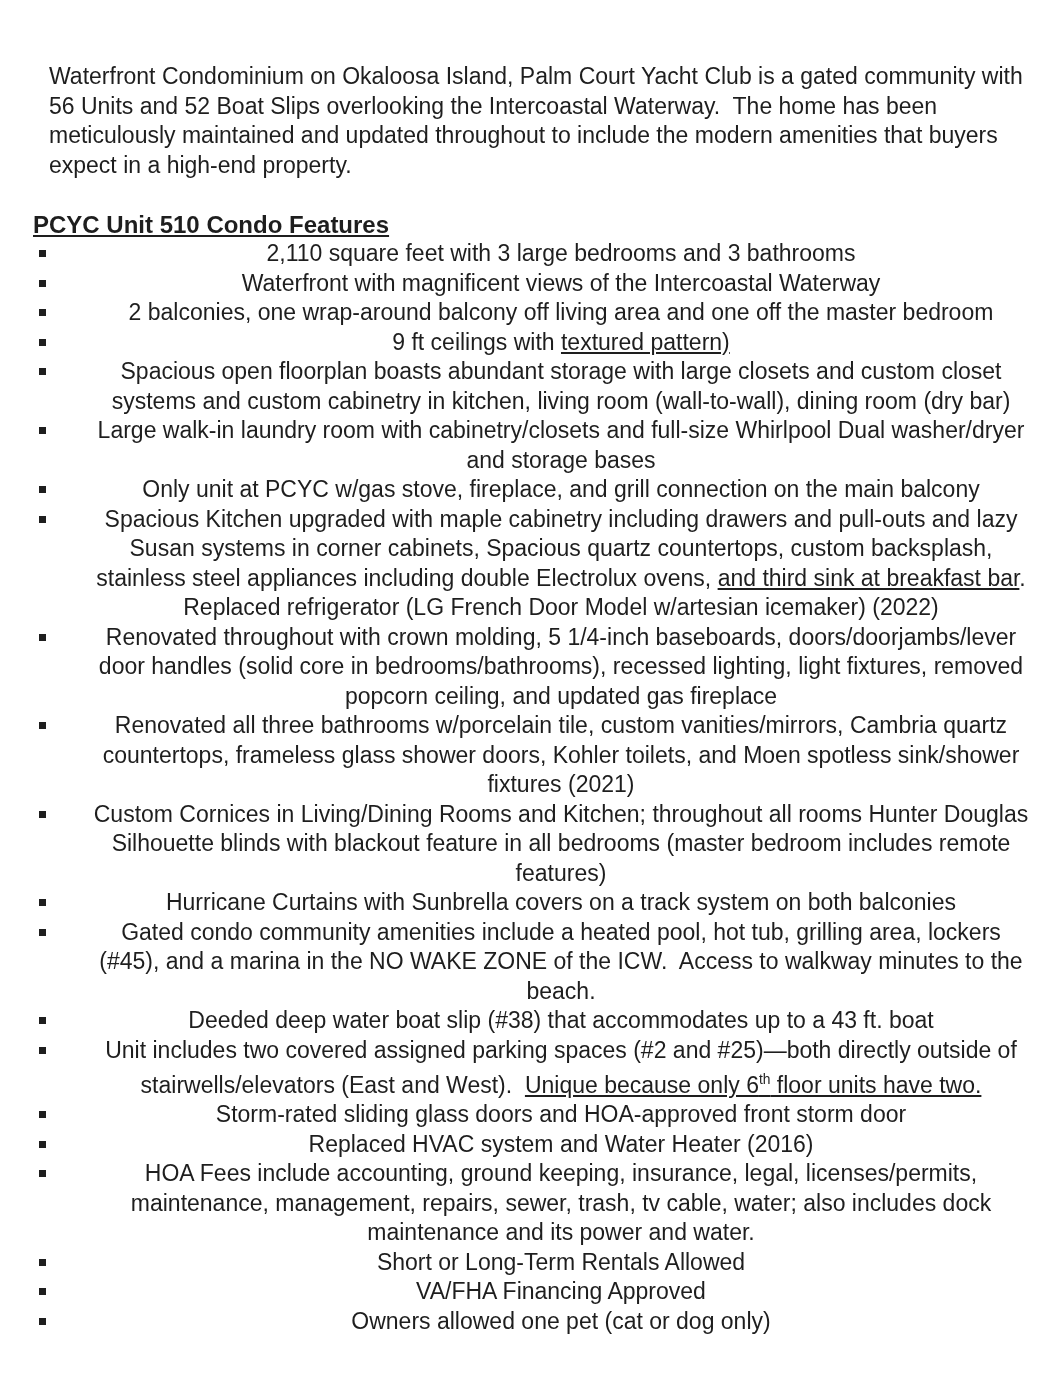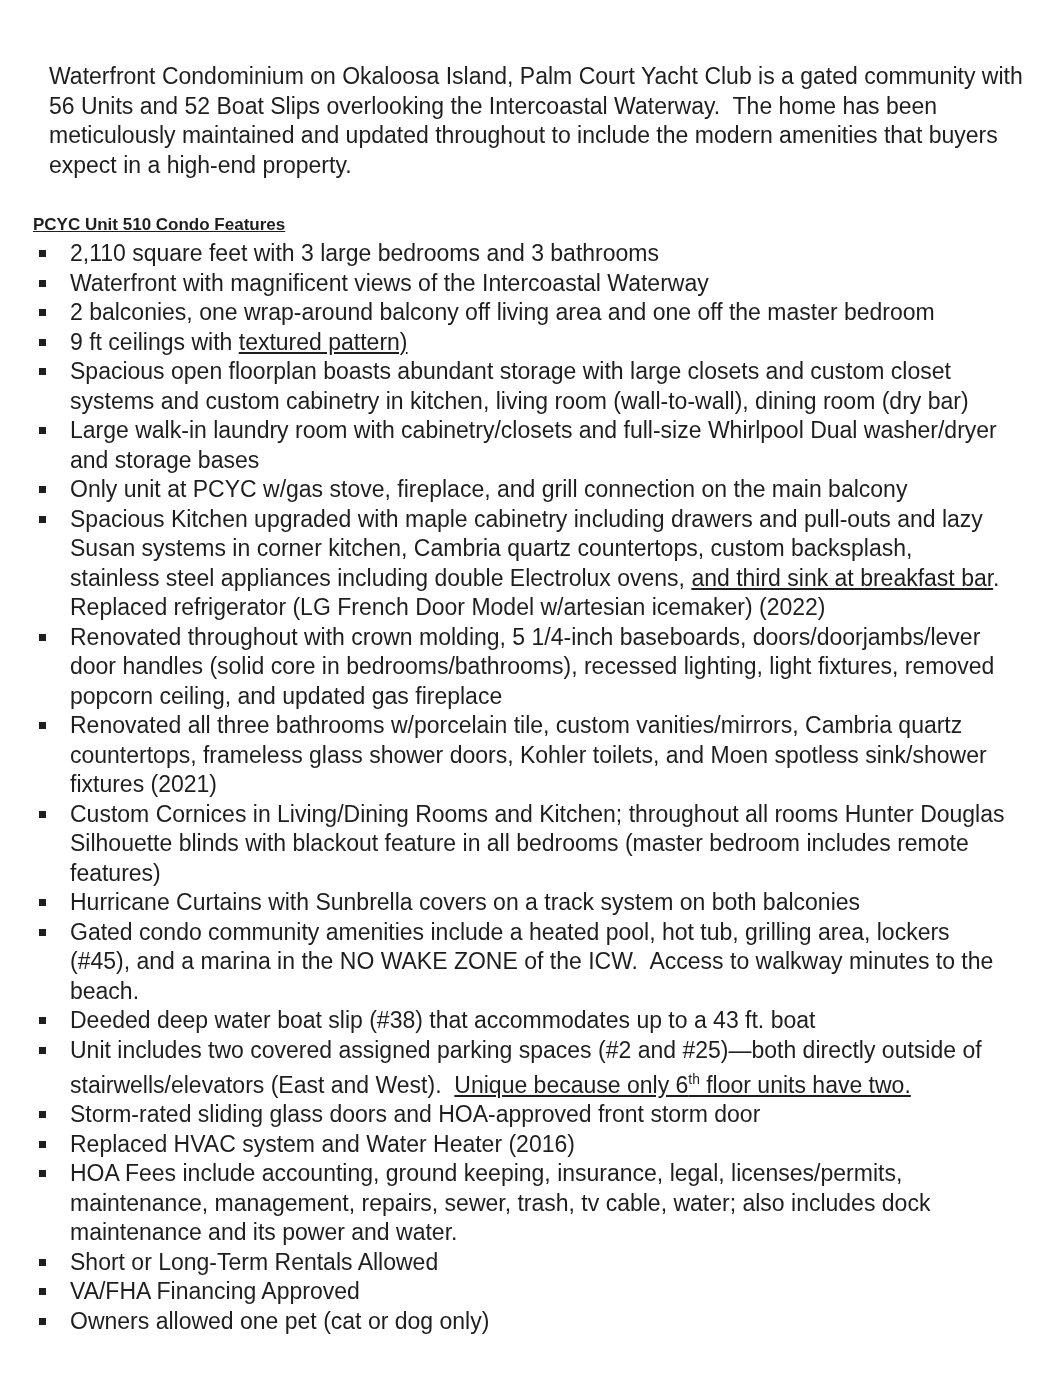--- a/index.html
+++ b/index.html
@@ -18,29 +18,30 @@
     padding: 46px 0 0 33px;
   }
   .intro {
     margin: 16px;
     font-size: 23px;
     line-height: 29.5px;
     white-space: pre-wrap;
   }
   .heading {
     margin: 29.5px 0 0 0;
-    font-size: 17px;
+    font-size: 24px;
     line-height: 29.5px;
     font-weight: bold;
     text-decoration: underline;
   }
   ul.features {
     list-style: none;
     margin: 0;
     padding: 0;
+    text-align: center;
   }
   li.feature-item {
     position: relative;
     padding-left: 37px;
     font-size: 23px;
     line-height: 29.5px;
   }
   li.feature-item .bullet {
     position: absolute;
     left: 6px;
@@ -74,21 +75,21 @@
       <li class="feature-item"><span class="bullet"></span><span class="feature-text"><span>2,110 square feet with 3 large bedrooms and 3 bathrooms</span></span></li>
       <li class="feature-item"><span class="bullet"></span><span class="feature-text"><span>Waterfront with magnificent views of the Intercoastal Waterway</span></span></li>
       <li class="feature-item"><span class="bullet"></span><span class="feature-text"><span>2 balconies, one wrap-around balcony off living area and one off the master bedroom</span></span></li>
       <li class="feature-item"><span class="bullet"></span><span class="feature-text"><span>9 ft ceilings with </span><span class="u">textured pattern)</span></span></li>
       <li class="feature-item"><span class="bullet"></span><span class="feature-text"><span>Spacious open floorplan boasts abundant storage with large closets and custom closet
 systems and custom cabinetry in kitchen, living room (wall-to-wall), dining room (dry bar)</span></span></li>
       <li class="feature-item"><span class="bullet"></span><span class="feature-text"><span>Large walk-in laundry room with cabinetry/closets and full-size Whirlpool Dual washer/dryer
 and storage bases</span></span></li>
       <li class="feature-item"><span class="bullet"></span><span class="feature-text"><span>Only unit at PCYC w/gas stove, fireplace, and grill connection on the main balcony</span></span></li>
       <li class="feature-item"><span class="bullet"></span><span class="feature-text"><span>Spacious Kitchen upgraded with maple cabinetry including drawers and pull-outs and lazy
-Susan systems in corner kitchen, Cambria quartz countertops, custom backsplash,
+Susan systems in corner cabinets, Spacious quartz countertops, custom backsplash,
 stainless steel appliances including double Electrolux ovens, </span><span class="u">and third sink at breakfast bar</span><span>.
 Replaced refrigerator (LG French Door Model w/artesian icemaker) (2022)</span></span></li>
       <li class="feature-item"><span class="bullet"></span><span class="feature-text"><span>Renovated throughout with crown molding, 5 1/4-inch baseboards, doors/doorjambs/lever
 door handles (solid core in bedrooms/bathrooms), recessed lighting, light fixtures, removed
 popcorn ceiling, and updated gas fireplace</span></span></li>
       <li class="feature-item"><span class="bullet"></span><span class="feature-text"><span>Renovated all three bathrooms w/porcelain tile, custom vanities/mirrors, Cambria quartz
 countertops, frameless glass shower doors, Kohler toilets, and Moen spotless sink/shower
 fixtures (2021)</span></span></li>
       <li class="feature-item"><span class="bullet"></span><span class="feature-text"><span>Custom Cornices in Living/Dining Rooms and Kitchen; throughout all rooms Hunter Douglas
 Silhouette blinds with blackout feature in all bedrooms (master bedroom includes remote

